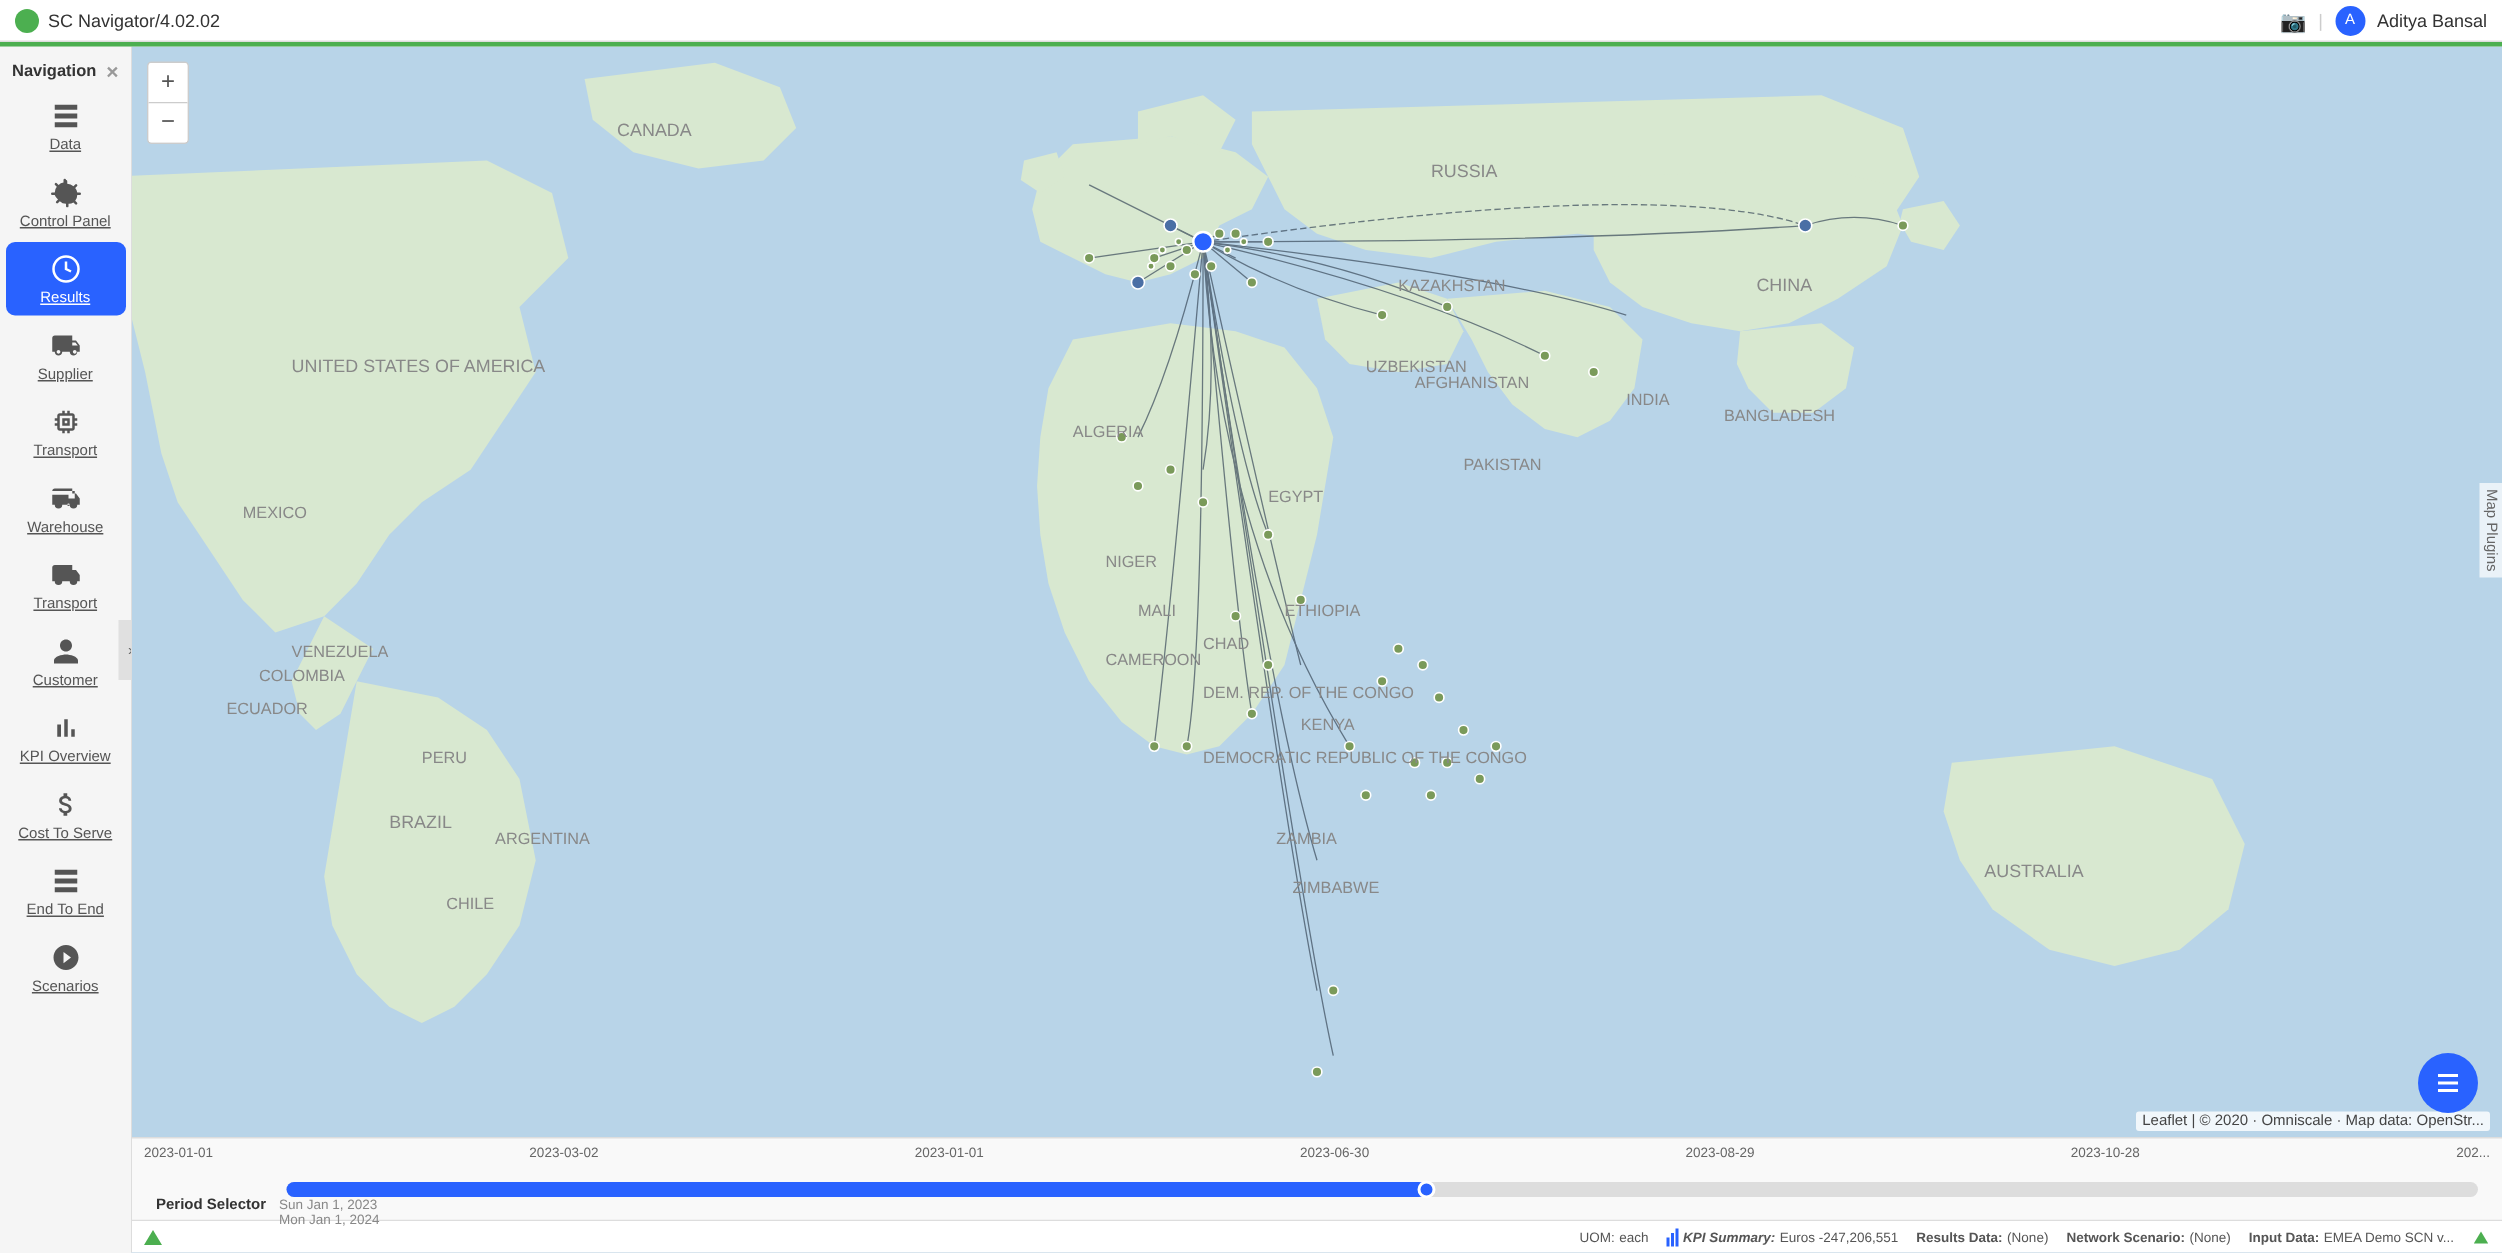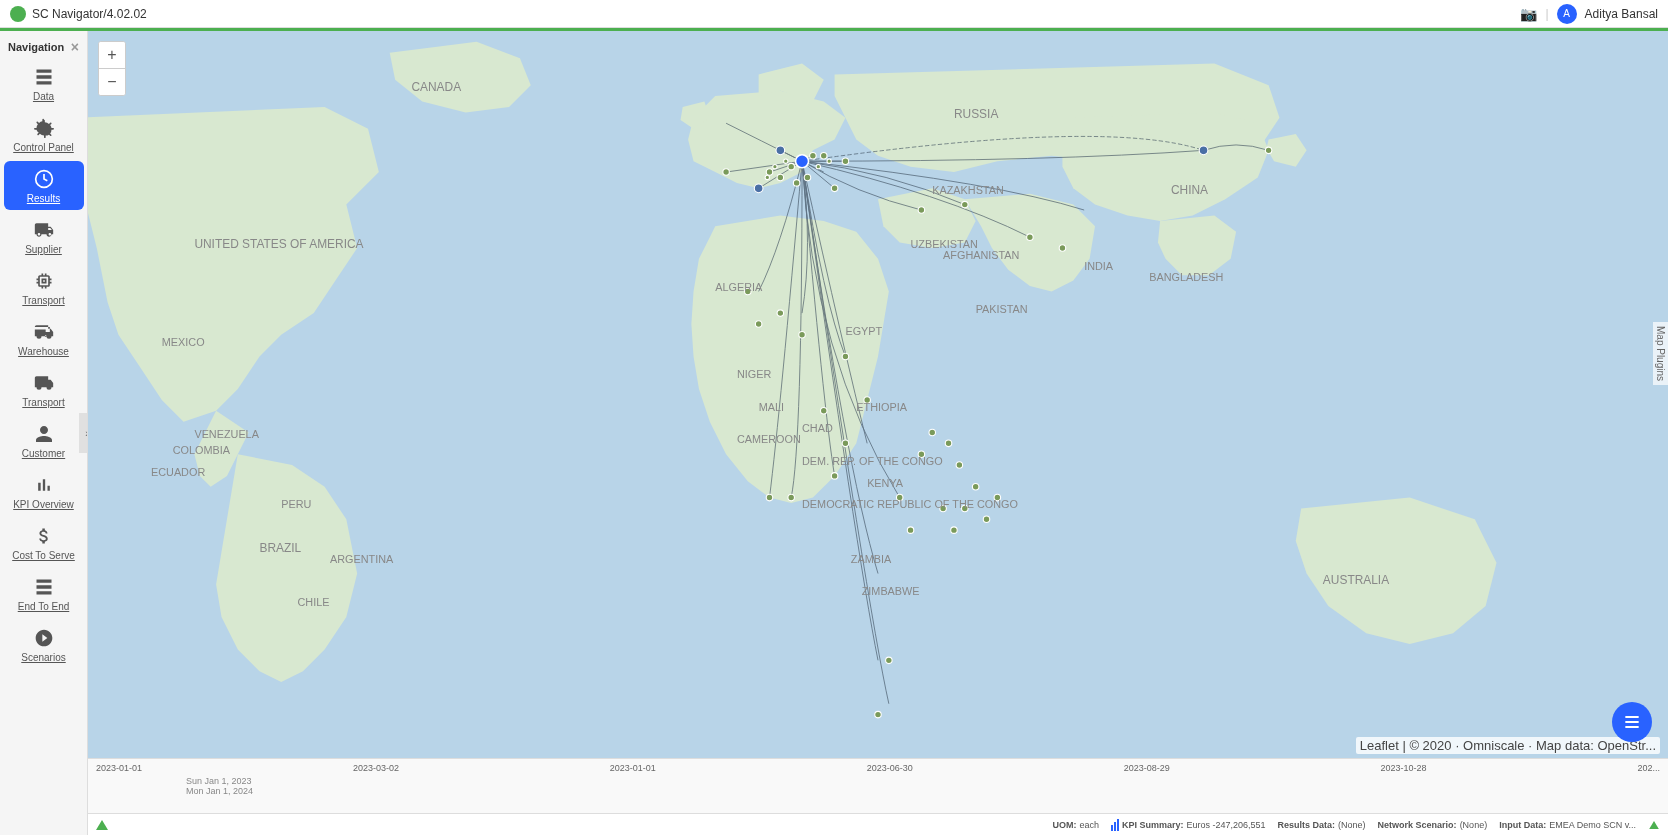--- a/index.html
+++ b/index.html
@@ -153,21 +153,21 @@
       border: none;
       background: #fff;
     }
     .zoom-sep { height: 1px; background: #ccc; }
 
     
     #map-attribution {
       position: absolute;
       bottom: 4px;
       right: 8px;
-      font-size: 13px;
+      font-size: 10px;
       color: #444;
       background: rgba(255,255,255,0.8);
       padding: 1px 4px;
       border-radius: 2px;
       z-index: 50;
     }
 
     
     #fab-button {
       position: absolute;
@@ -614,42 +614,49 @@
     <div id="period-selector">
       <div class="period-dates">
         <span>2023-01-01</span>
         <span>2023-03-02</span>
         <span>2023-01-01</span>
         <span>2023-06-30</span>
         <span>2023-08-29</span>
         <span>2023-10-28</span>
         <span>202...</span>
       </div>
+      <div style="position:relative; display:flex; align-items:center; margin-top:2px;">
+        <span class="period-label">Period Selector</span>
+        <div class="period-track" style="flex:1; margin-left:95px; margin-right:8px;">
+          <div class="period-fill"></div>
+          <div class="period-thumb"></div>
+        </div>
+      </div>
       <div class="period-sub-dates">
         <span>Sun Jan 1, 2023</span>
         <span>Mon Jan 1, 2024</span>
       </div>
     </div>
 
     <div id="status-bar">
       <div class="left">
         <div class="green-triangle"></div>
       </div>
       <div class="right">
         <div class="status-item">
-          <span style="font-weight:700;">UOM:</span>
+          <span style="font-weight:400;">UOM:</span>
           <span>each</span>
         </div>
         <div class="status-item">
           <div class="bar-icon">
             <span style="height:6px;"></span>
             <span style="height:9px;"></span>
             <span style="height:12px;"></span>
           </div>
-          <span style="font-weight:600;">KPI Summary:</span>
+          <span style="font-weight:600;font-style:italic;">KPI Summary:</span>
           <span>Euros -247,206,551</span>
         </div>
         <div class="status-item">
           <span style="font-weight:600;">Results Data:</span>
           <span>(None)</span>
         </div>
         <div class="status-item">
           <span style="font-weight:700;">Network Scenario:</span>
           <span>(None)</span>
         </div>

